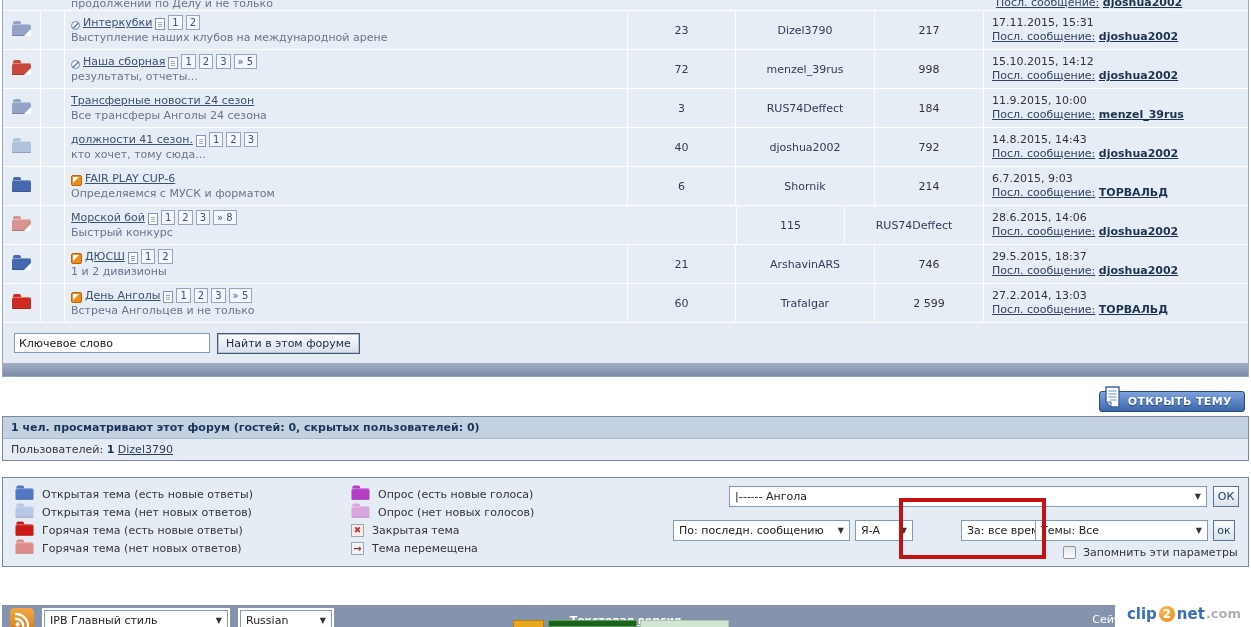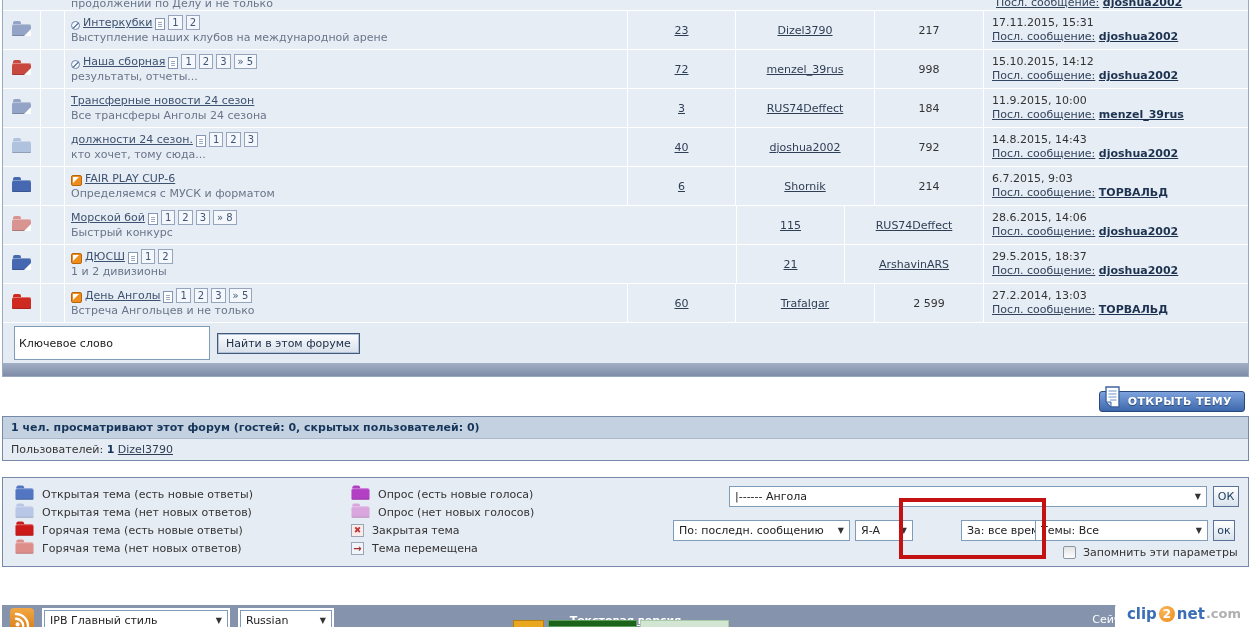--- a/index.html
+++ b/index.html
@@ -15,21 +15,21 @@
   .icon-c   { width:38px;  justify-content:center; }
   .marker-c { width:24px; }
   .title-c  { flex:1; flex-direction:column; align-items:flex-start; justify-content:center; padding:3px 6px; }
   .replies-c{ width:108px; justify-content:center; }
   .author-c { width:139px; justify-content:center; }
   .views-c  { width:109px; justify-content:center; }
   .last-c   { width:264px; border-right:none; flex-direction:column; align-items:flex-start; justify-content:center; padding-left:8px; line-height:14px; }
   .t-line { display:flex; align-items:flex-end; gap:3px; line-height:14px; }
   .t-link { color:#3D5270; text-decoration:underline; cursor:pointer; }
   .t-desc { color:#69758A; line-height:14px; margin-top:1px; }
-  .num-link { color:#2E3E55; text-decoration:underline; cursor:pointer; }
+  .num-link { color:#2E3E55; cursor:pointer; }
   .views-v { color:#333; }
   .date-v { color:#333; }
   .lp  { color:#33445E; text-decoration:underline; cursor:pointer; }
   .lpu { color:#1C3250; font-weight:bold; text-decoration:underline; cursor:pointer; }
 
   
   .folder { display:inline-block; width:19px; height:12px; border-radius:2px 2px 1px 1px; position:relative;
             box-shadow: inset 0 1px 0 rgba(255,255,255,.35), inset 0 -1px 0 rgba(0,0,0,.18); }
   .folder::before { content:""; position:absolute; top:-3px; left:1px; width:8px; height:3px; background:inherit; border-radius:2px 2px 0 0; }
   .f-corner::after { content:""; position:absolute; right:0; bottom:0; border-style:solid; border-width:0 0 7px 7px; border-color:transparent transparent #FFFFFF transparent; }
@@ -55,21 +55,21 @@
   .pg { display:inline-block; min-width:10px; padding:0 3px; border:1px solid #96A5BC; background:#F4F7FB; color:#3E5577;
         font-size:10px; line-height:13px; text-align:center; text-decoration:none; cursor:pointer; }
 
   .closed-ic { display:inline-block; width:13px; height:13px; border:1px solid #9AA5B5; background:#FBECEC; color:#C03A3A;
                font-size:9px; font-weight:bold; line-height:11px; text-align:center; }
   .moved-ic  { display:inline-block; width:13px; height:13px; border:1px solid #9AA5B5; background:#F2F5F8; color:#A03434;
                font-size:10px; font-weight:bold; line-height:11px; text-align:center; }
 
   
   .search-row { display:flex; align-items:center; gap:7px; background:#E4EBF3; height:40px; padding-left:11px; }
-  .search-input { width:196px; height:20px; border:1px solid #7F9DB9; background:#fff; font-family:inherit; font-size:11px; padding:16px 4px; color:#222; }
+  .search-input { width:196px; height:20px; border:1px solid #7F9DB9; background:#fff; font-family:inherit; font-size:11px; padding:2px 4px; color:#222; }
   .search-btn { height:21px; padding:1px 8px; font-family:inherit; font-size:11px; color:#1A2B45;
                 background:linear-gradient(#FBFCFE,#D8E0EA); border:1px solid #44597A; box-shadow:0 0 0 1px #AFC2D8 inset; cursor:pointer; }
   .tbl-bottom { height:13px; background:linear-gradient(#A3AFC4,#7E8CA8); }
 
   
   .btn-row { height:26px; margin:9px 4px 4px 2px; position:relative; }
   .open-topic { position:absolute; right:2px; top:5px; height:21px; padding:0 12px 0 28px; display:flex; align-items:center;
                 background:linear-gradient(#7DA2DC,#3D68AC); border:1px solid #29497C; border-radius:3px;
                 color:#FFFFFF; font-weight:bold; font-size:11px; letter-spacing:.4px; cursor:pointer; text-shadow:0 1px 1px #26456F; }
   .open-topic .pagicon { position:absolute; left:2px; top:-6px; }
@@ -221,21 +221,21 @@
       </div>
     </div>
 
     <div class="trow">
       <div class="c icon-c">
           <span class="folder f-lightblue"></span>
         </div>
       <div class="c marker-c"></div>
       <div class="c title-c">
         <div class="t-line">
-          <a class="t-link">должности 24 сезон.</a>
+          <a class="t-link">должности 41 сезон.</a>
           <span class="pgico"></span>
           <a class="pg">1</a>
           <a class="pg">2</a>
           <a class="pg">3</a>
         </div>
         <div class="t-desc">кто хочет, тому сюда...</div>
       </div>
       <div class="c replies-c">
           <a class="num-link">40</a>
         </div>
@@ -319,20 +319,23 @@
           <a class="pg">1</a>
           <a class="pg">2</a>
         </div>
         <div class="t-desc">1 и 2 дивизионы</div>
       </div>
       <div class="c replies-c">
           <a class="num-link">21</a>
         </div>
       <div class="c author-c">
           <a class="num-link">ArshavinARS</a>
+        </div>
+      <div class="c views-c">
+          <span class="views-v">746</span>
         </div>
       <div class="c last-c">
         <div class="date-v">29.5.2015, 18:37</div>
         <div><a class="lp">Посл. сообщение:</a> <a class="lpu">djoshua2002</a></div>
       </div>
     </div>
 
     <div class="trow">
       <div class="c icon-c">
           <span class="folder f-brightred"></span>

